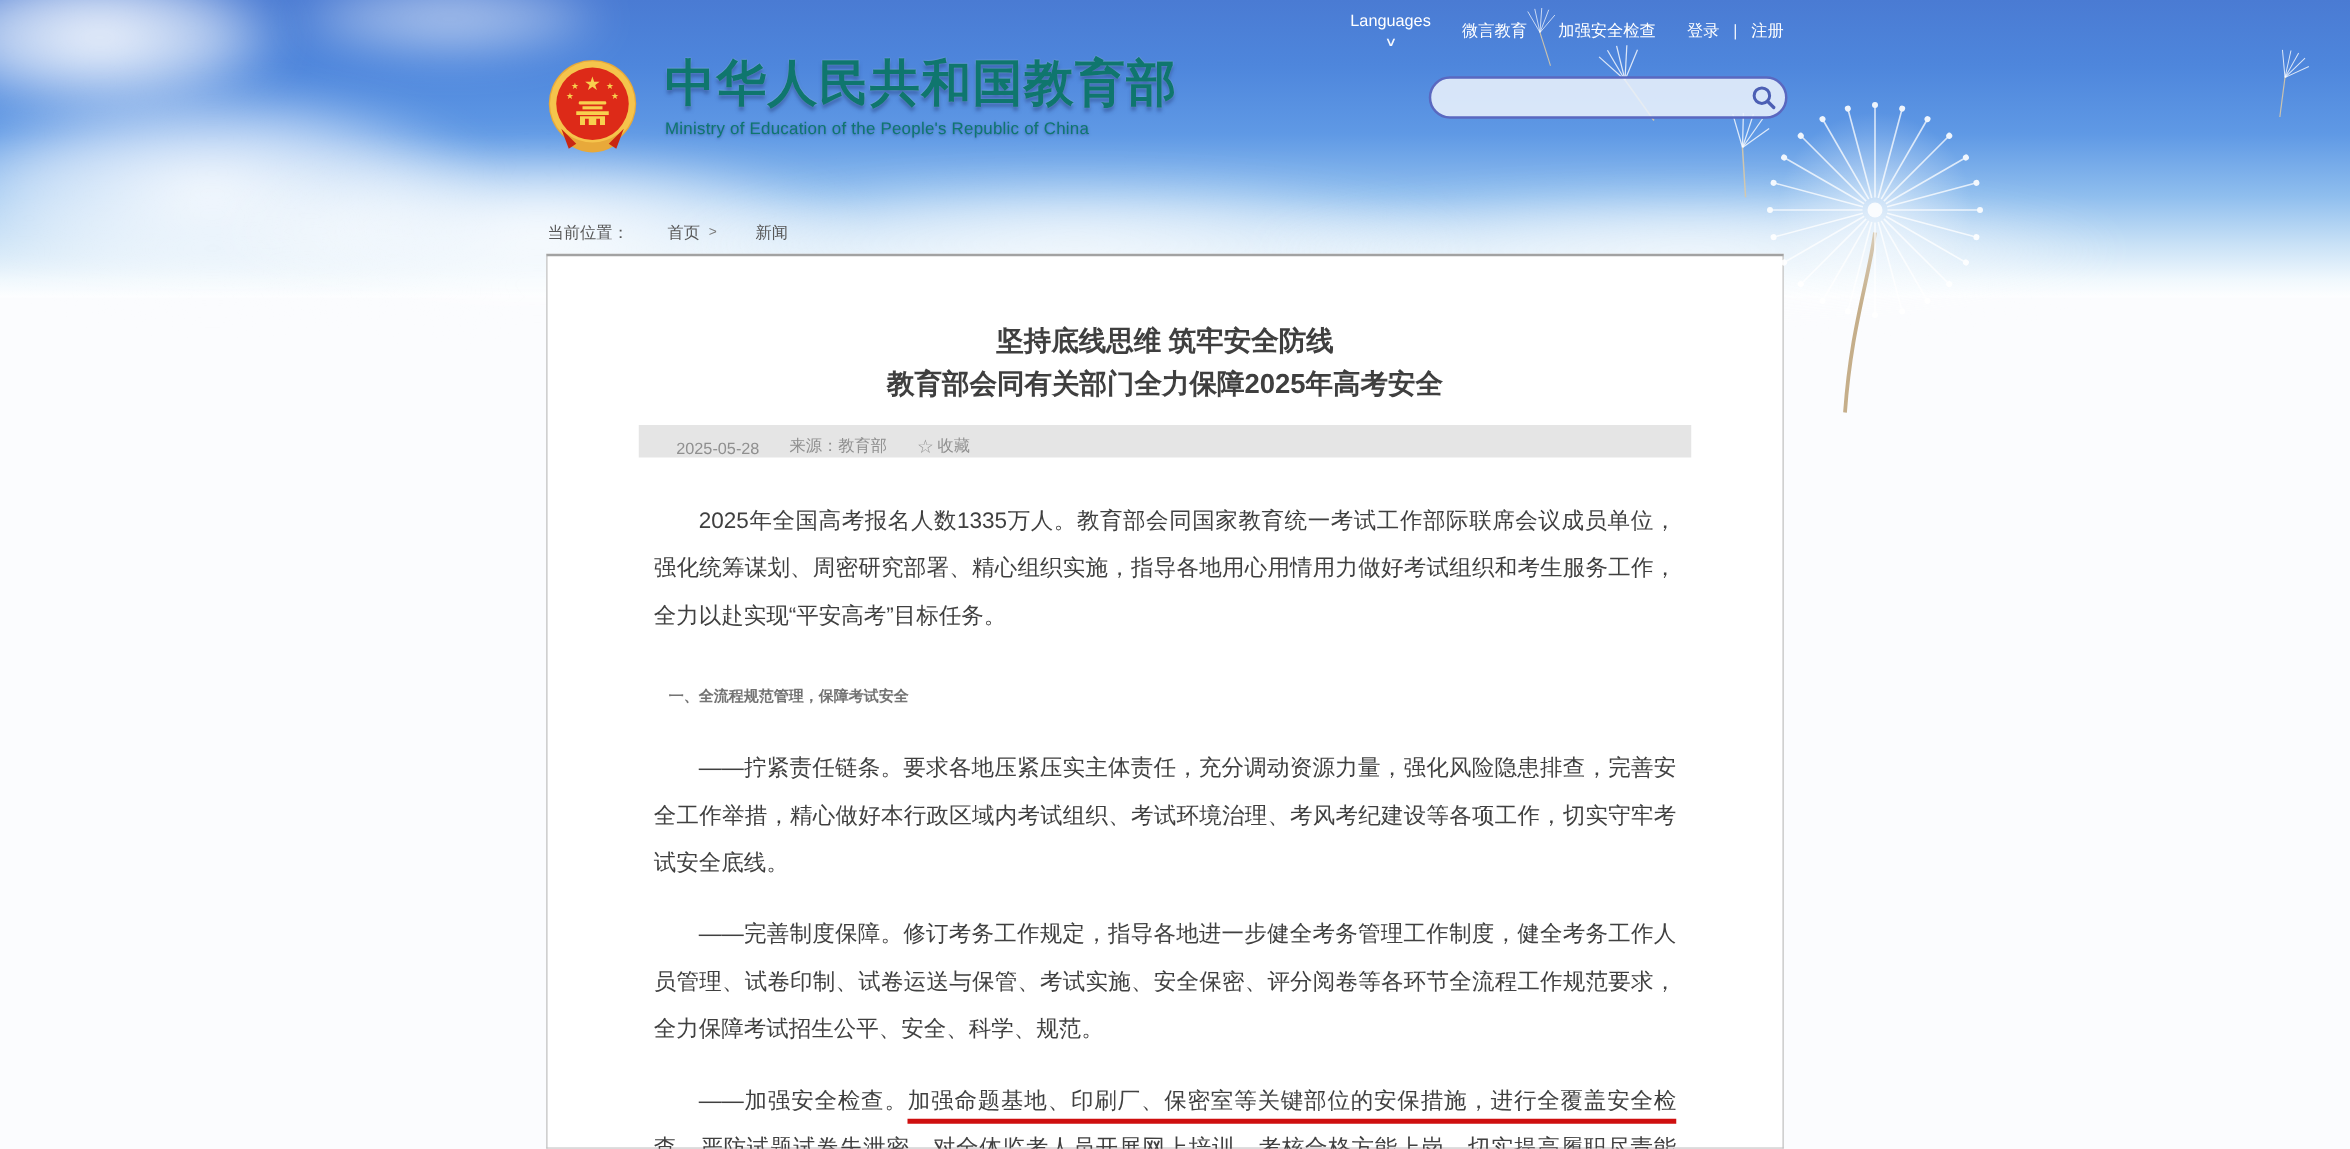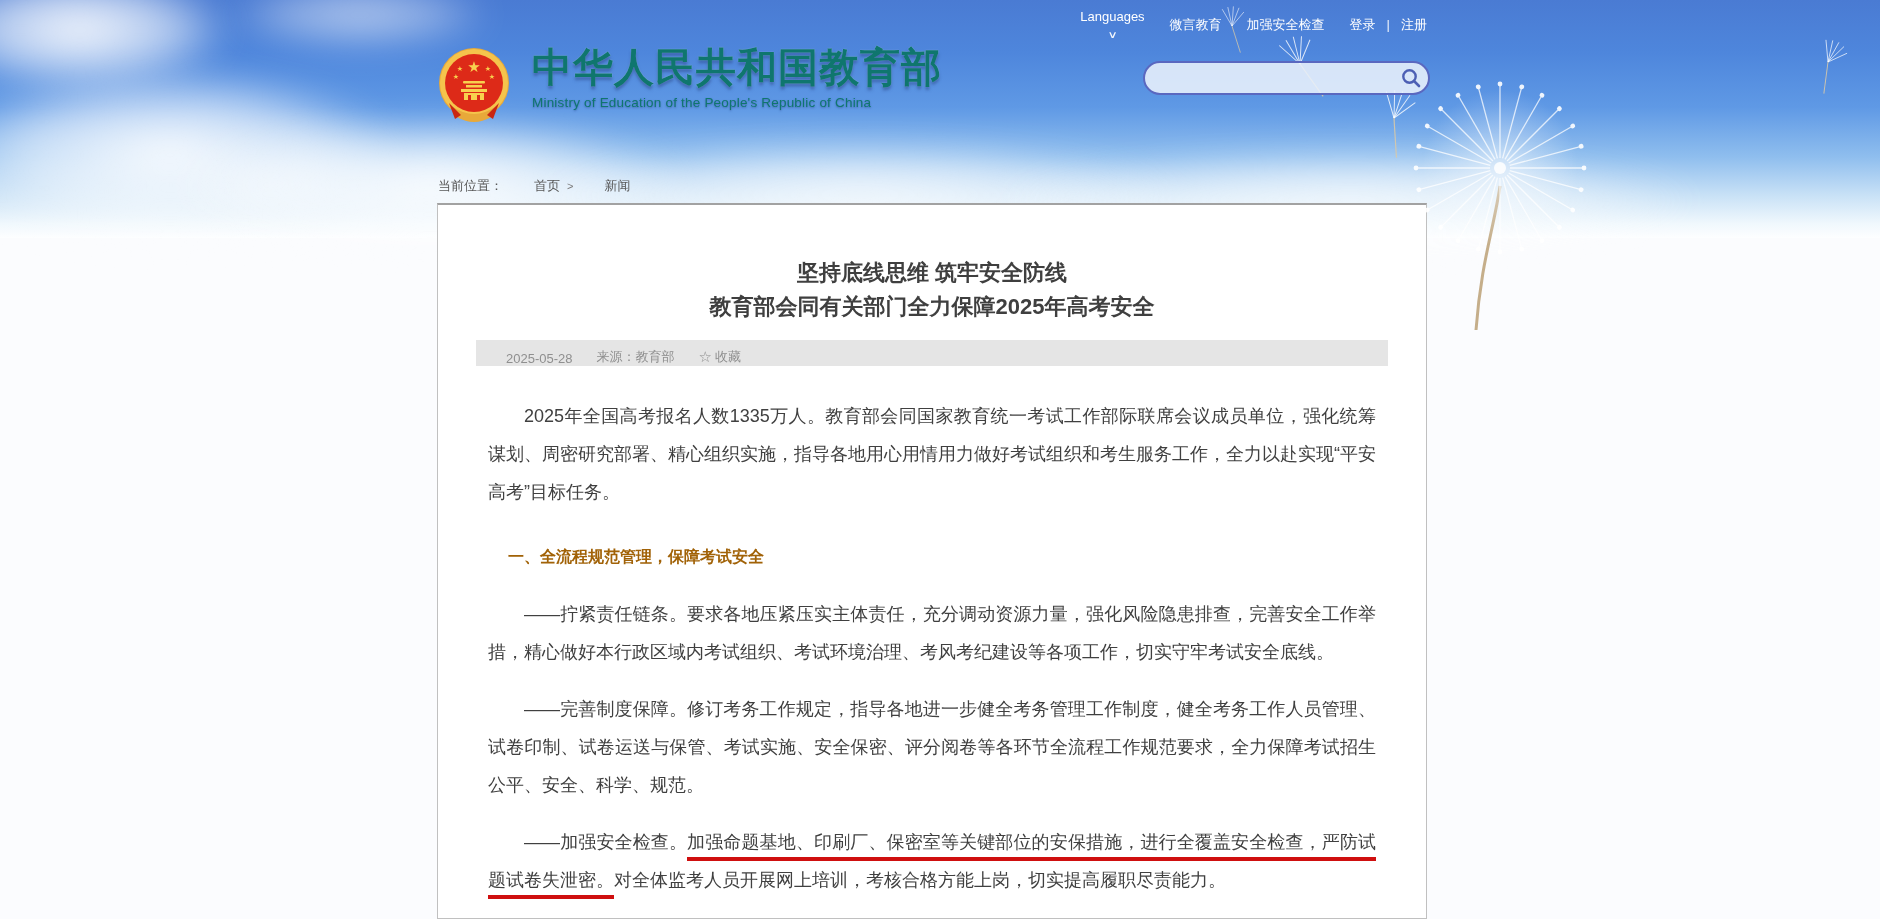--- a/index.html
+++ b/index.html
@@ -65,40 +65,40 @@
     font-size:13px; color:#575757; display:flex; align-items:center; gap:7px;
   }
   .breadcrumb a { color:#575757; text-decoration:none; cursor:pointer;margin-left:24px; }
   .crumb-sep { color:#7a7a7a; font-size:11px; }
 
   
   .panel {
     position:absolute; left:437px; top:203px; z-index:2;
     width:990px; height:716px; background:#fff;
     border:1px solid #c0c0c0; border-top:2px solid #a2a2a2;
-    padding:0 38px;
+    padding:0 73px;
   }
   .article-title {
     margin:51px 0 16px; text-align:center;
     font-size:22px; font-weight:bold; color:#3f3f3f; line-height:34px;
   }
   .meta-bar {
     height:26px; background:#e5e5e5; color:#8f8f8f; font-size:13px;
     display:flex; align-items:flex-end; gap:24px; padding-left:30px;
     margin-bottom:31px;
   }
   .fav { display:flex; align-items:center; gap:3px; cursor:pointer; color:#8f8f8f; }
   .fav .star { font-size:15px; }
 
   article p {
     font-size:18px; color:#404040; line-height:38px;
     text-indent:2em; margin:0 12px 19px; text-align:justify;
   }
   .section-heading {
-    font-size:16px; color:#a16207; line-height:38px; font-weight:bold;
+    font-size:12px; color:#737373; line-height:38px; font-weight:bold;
     text-indent:2em; margin:27px 0 19px;
   }
   .red-underline { border-bottom:4px solid #cf0f0f; padding-bottom:5px; }
 </style>
 </head>
 <body>
 
 <div class="sky">
   <div class="cloud c1"></div>
   <div class="cloud c2"></div>

